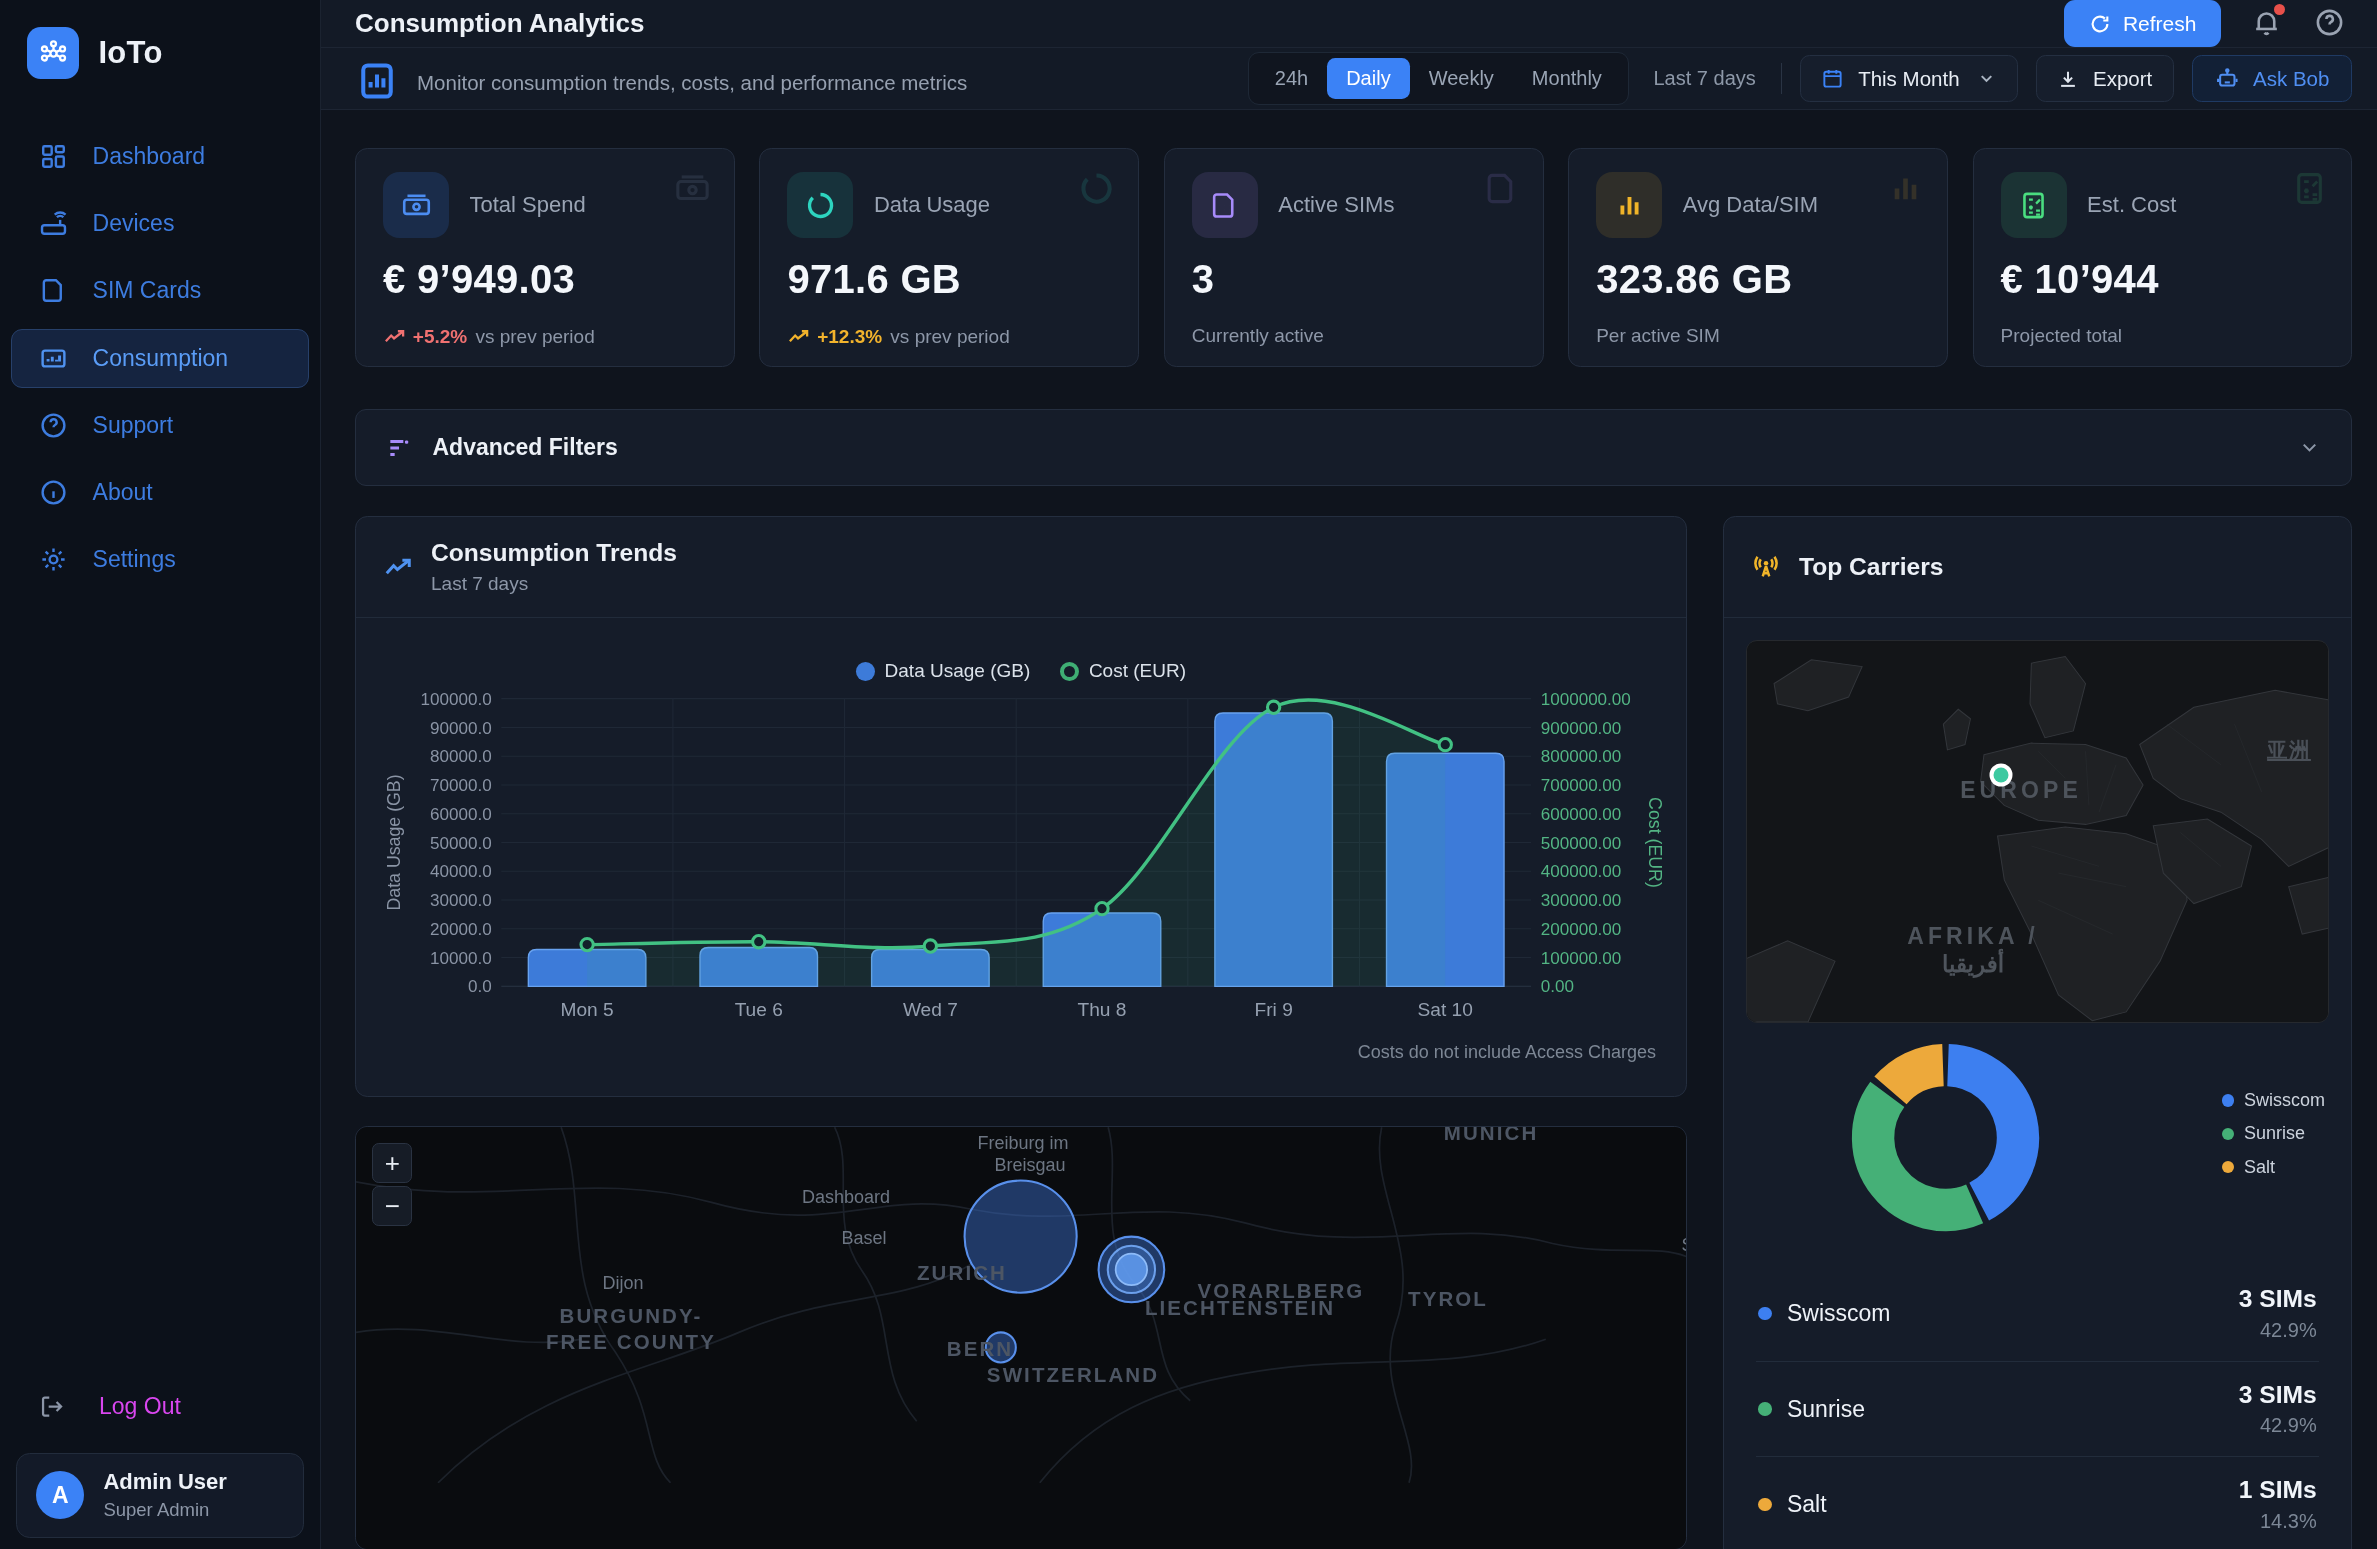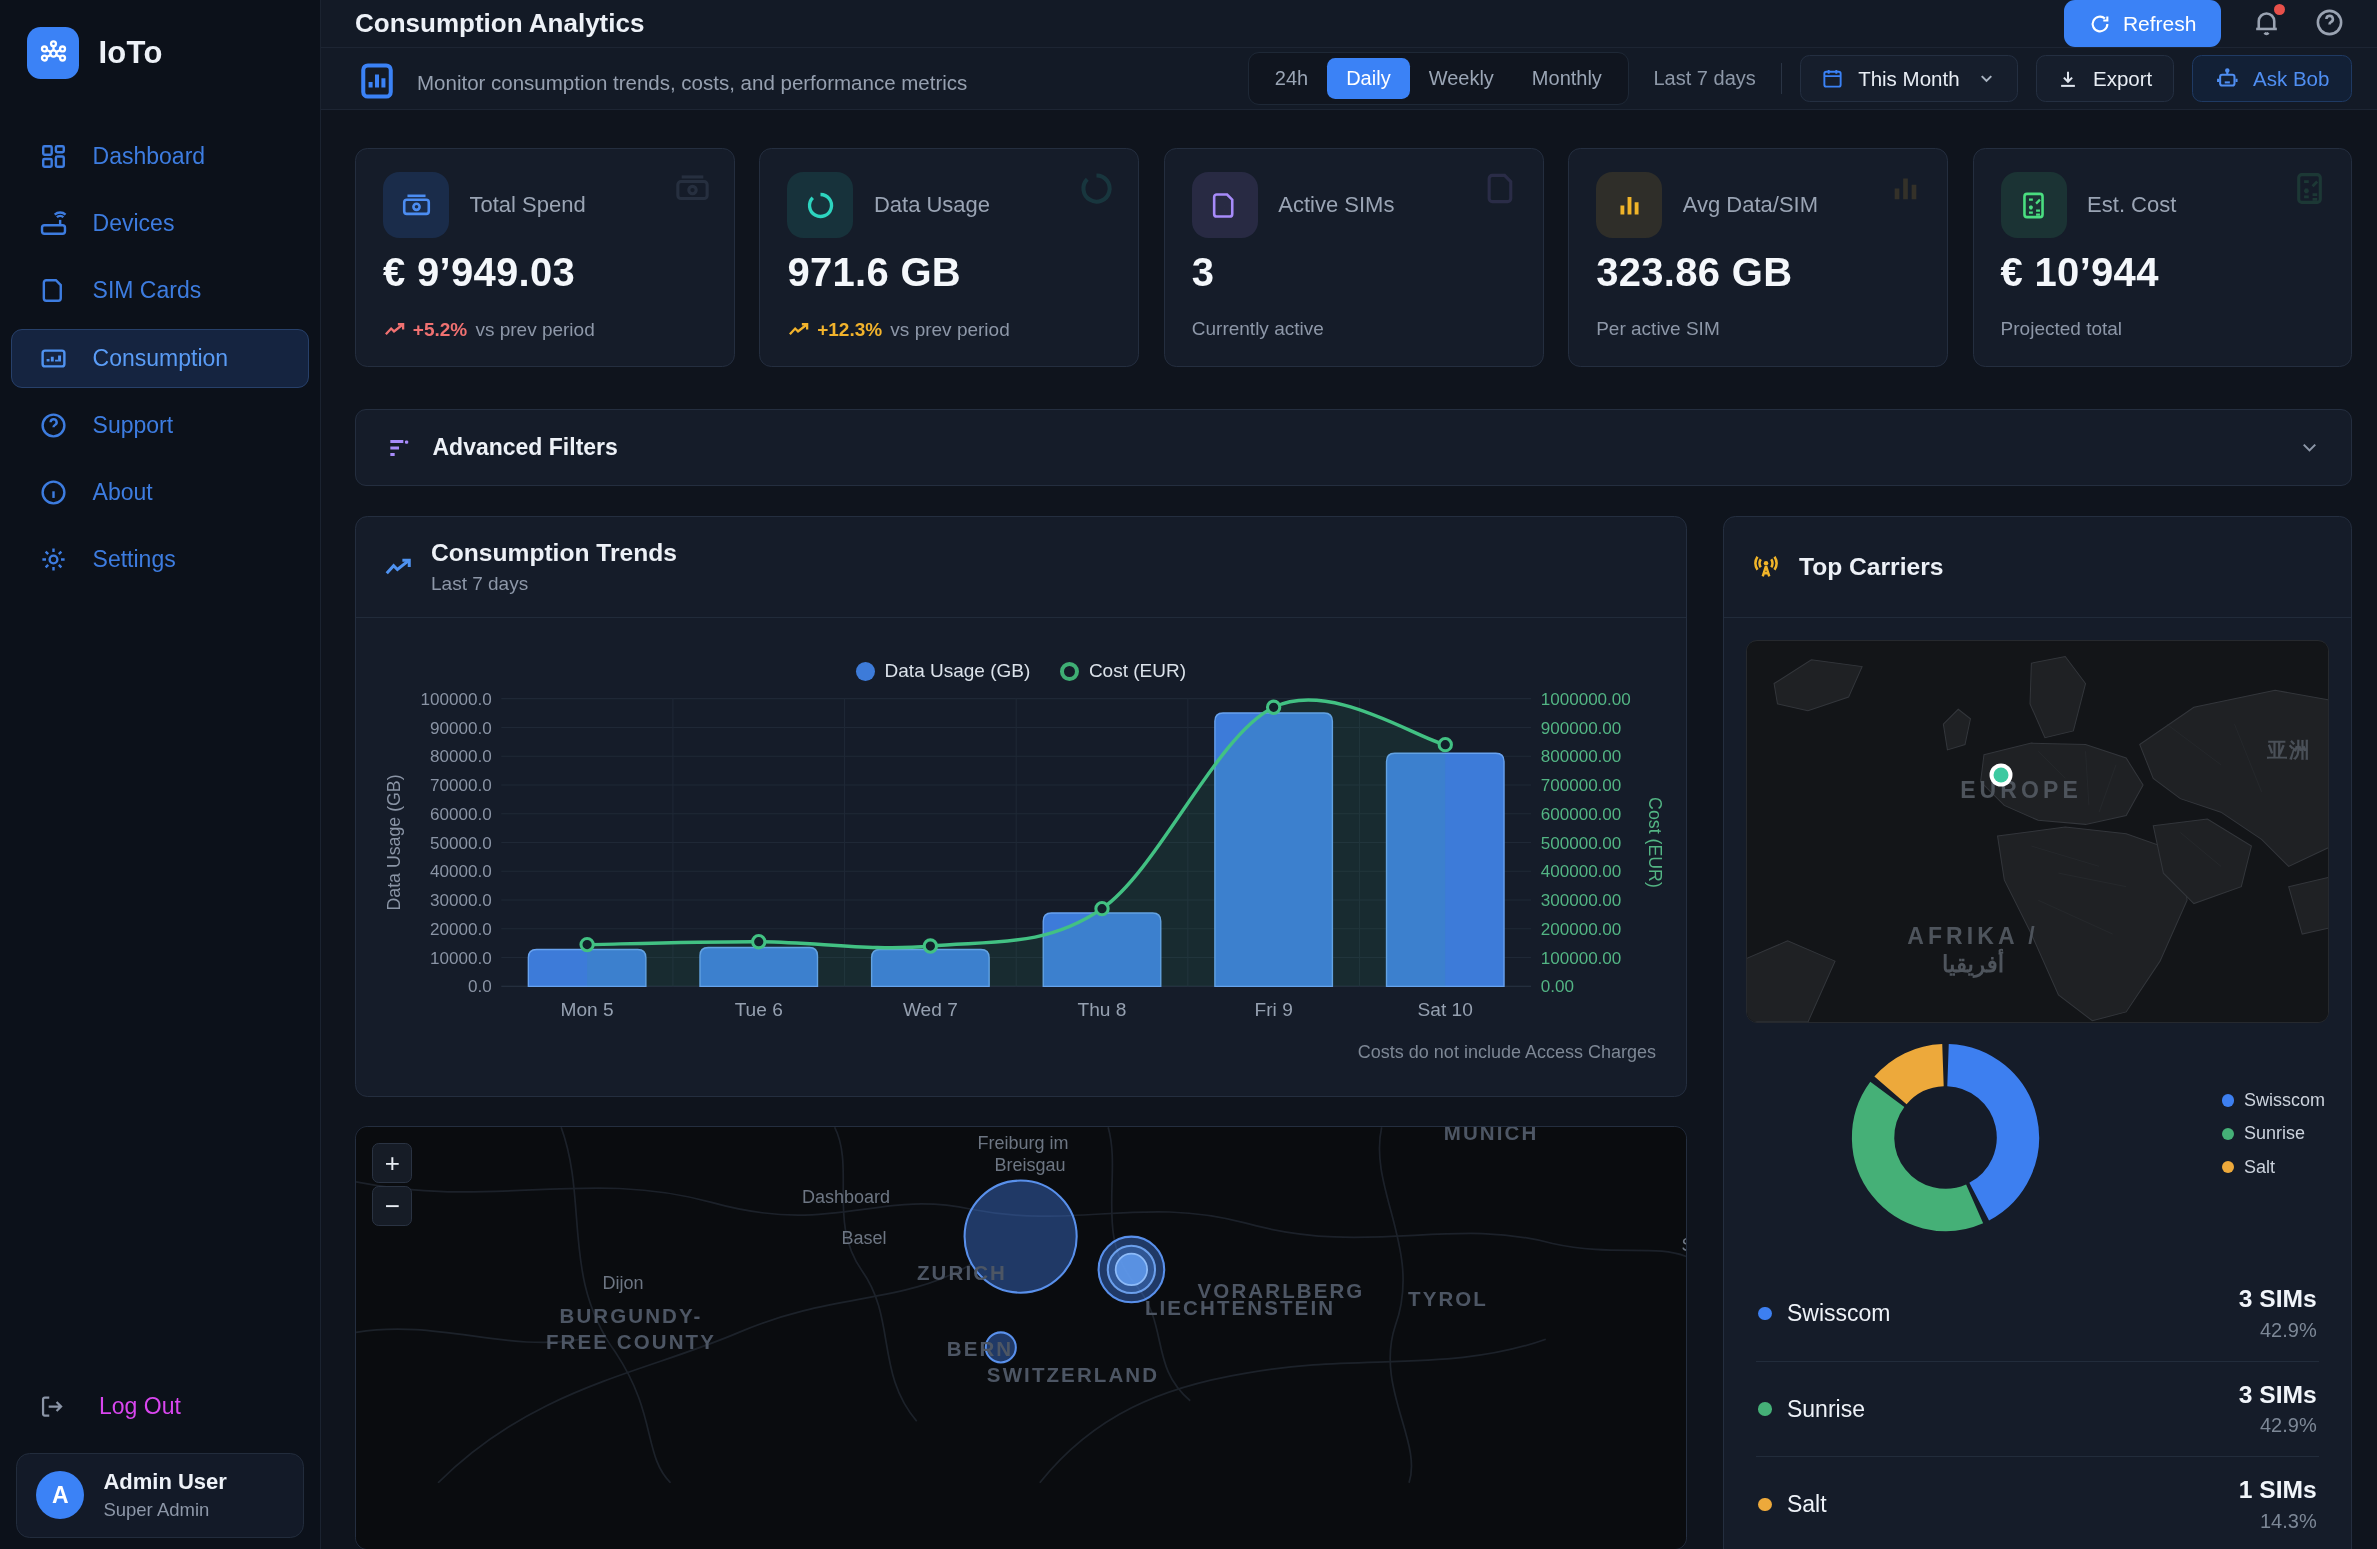--- a/index.html
+++ b/index.html
@@ -79,21 +79,21 @@
   .kpi-head { display:flex; align-items:center; gap:20.5px; }
   .kpi-tile { width:66px; height:66px; border-radius:16.4px; display:flex; align-items:center; justify-content:center; }
   .kpi-tile svg { width:31px; height:31px; }
   .tile-blue { background:rgba(59,130,246,.16); color:#4c8df2; }
   .tile-teal { background:rgba(45,212,191,.12); color:#2dd4bf; }
   .tile-purple { background:rgba(167,139,250,.13); color:#a78bfa; }
   .tile-amber { background:rgba(240,178,41,.12); color:#f0b429; }
   .tile-green { background:rgba(74,222,128,.12); color:#4ade80; }
   .kpi-label { font-size:22px; color:#9aa4b4; }
   .kpi-ghost { position:absolute; top:20.5px; right:23px; width:37px; height:37px; opacity:.14; }
-  .kpi-value { font-size:40px; font-weight:bold; letter-spacing:0.3px; margin-top:12px; color:#f4f7fb; }
+  .kpi-value { font-size:40px; font-weight:bold; letter-spacing:0.3px; margin-top:19px; color:#f4f7fb; }
   .kpi-foot { margin-top:23px; font-size:19px; color:#8d97a8; display:flex; align-items:center; gap:8.2px; }
   .delta { font-weight:bold; display:flex; align-items:center; gap:6.8px; }
   .delta svg { width:23px; height:23px; }
   .delta-red { color:#f07171; }
   .delta-amber { color:#f2b32c; }
 
   
   .filters-bar { height:77px; background:#151c29; border:1.4px solid #242e3f; border-radius:11px;
     display:flex; align-items:center; gap:20.5px; padding:0 30px; margin-bottom:30px; cursor:pointer; }
   .filters-bar .f-ic { width:26px; height:26px; color:#a78bfa; }
@@ -612,21 +612,21 @@
                 <path d="M800 360 L864 345 L864 420 L820 430 Z"></path>
               </g>
               <g stroke="#2b2e33" stroke-width="1" fill="none" opacity=".8">
                 <path d="M430 160 L470 200 M500 160 L505 240 M545 180 L520 250 M420 300 L520 330 M460 340 L560 360 M430 380 L540 430 M620 120 L700 180 M720 120 L760 220 M640 280 L700 330"></path>
               </g>
             </svg>
             <div id="world-labels">
                 <span class="wm-label" style="left: 274px; top: 149px;">EUROPE</span>
                 <span class="wm-label" style="left: 226px; top: 295px;">AFRIKA /</span>
                 <span class="wm-label" style="left: 226px; top: 323px;">أفريقيا</span>
-                <span class="wm-label cjk" style="left: 542px; top: 109px;">亚洲</span>
+                <span class="wm-label cjk" style="left: 542px; top: 109px; text-decoration: underline;">亚洲</span>
               </div>
             <div class="wm-marker" id="world-marker" style="left: 254px; top: 134px;"></div>
           </div>
           <div class="donut-wrap">
             <div id="donut">
                 <svg width="205" height="205" viewBox="0 0 300 300">
                   <path d="M153.69934665046512 44.06457233597585 A106 106 0 0 1 199.29665562353253 243.83943597621865" fill="none" stroke="#3d7ff0" stroke-width="62"></path>
                   <path d="M192.63066329623624 247.04960869021028 A106 106 0 0 1 64.86984263344605 86.8426068718336" fill="none" stroke="#45b077" stroke-width="62"></path>
                   <path d="M69.48285245365655 81.05807552004109 A106 106 0 0 1 146.30065334953483 44.06457233597587" fill="none" stroke="#eda93b" stroke-width="62"></path>
                 </svg>

